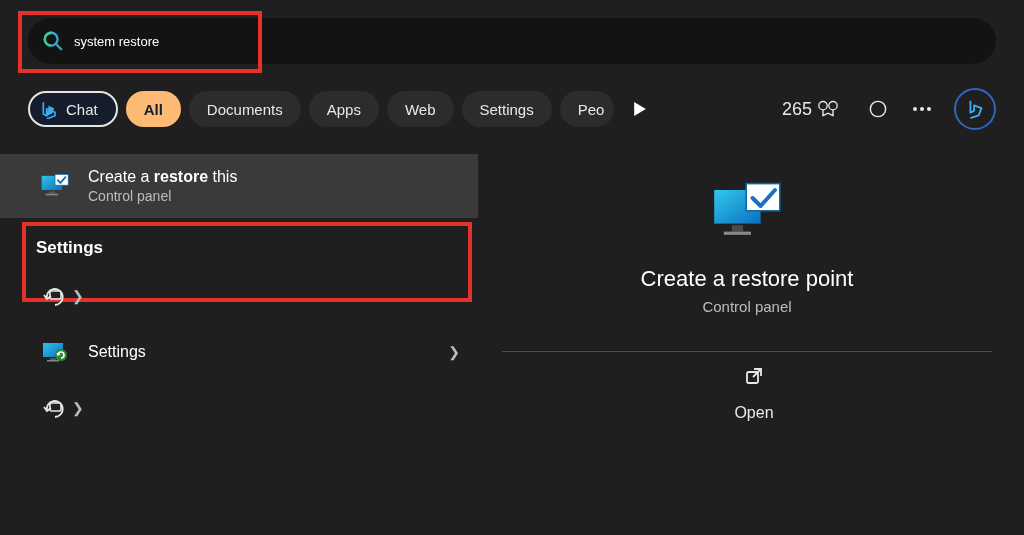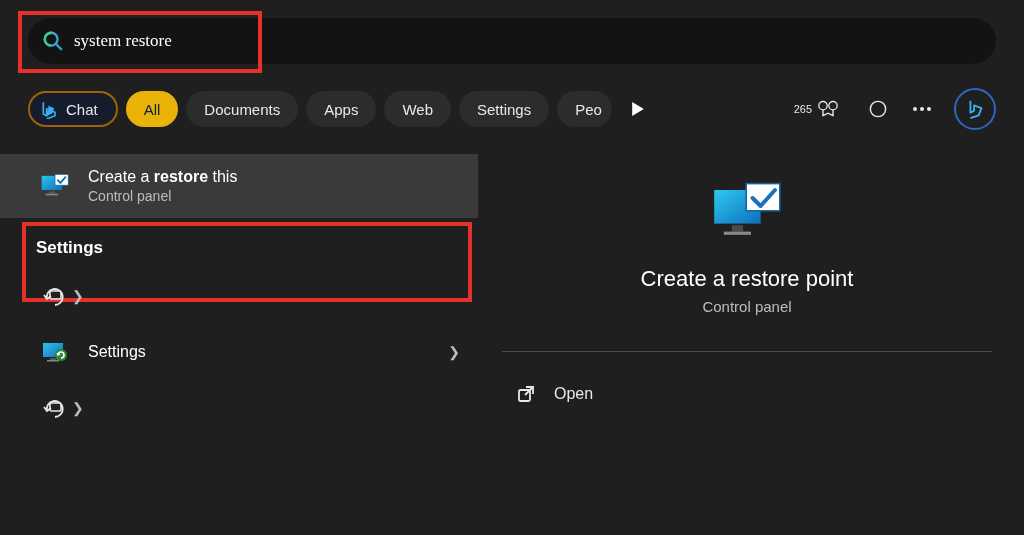--- a/index.html
+++ b/index.html
@@ -20,24 +20,24 @@
       background: #131313;
       border-radius: 23px;
       padding-left: 14px;
     }
     .search-bar svg { flex-shrink: 0; }
     .search-input {
       background: transparent;
       border: none;
       outline: none;
       color: #fff;
-      font-size: 17px;
+      font-size: 13px;
       margin-left: 10px;
       flex: 1;
-      font-family: Liberation Serif, serif;
+      font-family: Liberation Sans, sans-serif;
     }
     .highlight-box-1 {
       position: absolute;
       top: 11px;
       left: 18px;
       width: 244px;
       height: 62px;
       border: 4px solid #e4312b;
       pointer-events: none;
     }
@@ -52,45 +52,45 @@
       padding: 0 18px;
       display: flex;
       align-items: center;
       border-radius: 18px;
       background: #2c2c2c;
       color: #e8e8e8;
       font-size: 15px;
       cursor: pointer;
     }
     .pill-chat {
-      border: 2px solid #a16207;
+      border: 2px solid #e5e5e5;
       background: #151c2c;
       padding: 0 18px 0 10px;
       gap: 6px;
     }
     .pill-all {
-      background: #eab308;
+      background: #fdba74;
       color: #0b2234;
-      font-weight: 400;
+      font-weight: 700;
       text-align: right;
     }
     .pill-people { padding-right: 10px; }
     .pill-play {
       width: 46px;
       background: transparent;
       color: #fff;
       justify-content: center;
     }
     .flex-spacer { flex: 1; }
     .points {
       display: flex;
       align-items: center;
       gap: 6px;
       color: #e8e8e8;
-      font-size: 11px;
+      font-size: 18px;
       margin-right: 14px;
     }
     .icon-btn {
       width: 36px;
       height: 36px;
       display: flex;
       align-items: center;
       justify-content: center;
       color: #e8e8e8;
       cursor: pointer;
@@ -182,20 +182,21 @@
       width: 100%;
       height: 56px;
       display: flex;
       align-items: center;
       gap: 18px;
       padding-left: 14px;
       cursor: pointer;
       color: #e8e8e8;
       font-size: 16px;
       margin-top: 14px;
+      flex-direction: column;
     }
     .monitor-big { width: 72px; height: 64px; }
     .monitor-small { width: 28px; height: 24px; }
     svg { display: block; }
   </style>
 </head>
 <body>
 
 <div class="highlight-box-1"></div>
 <div class="highlight-box-2"></div>

